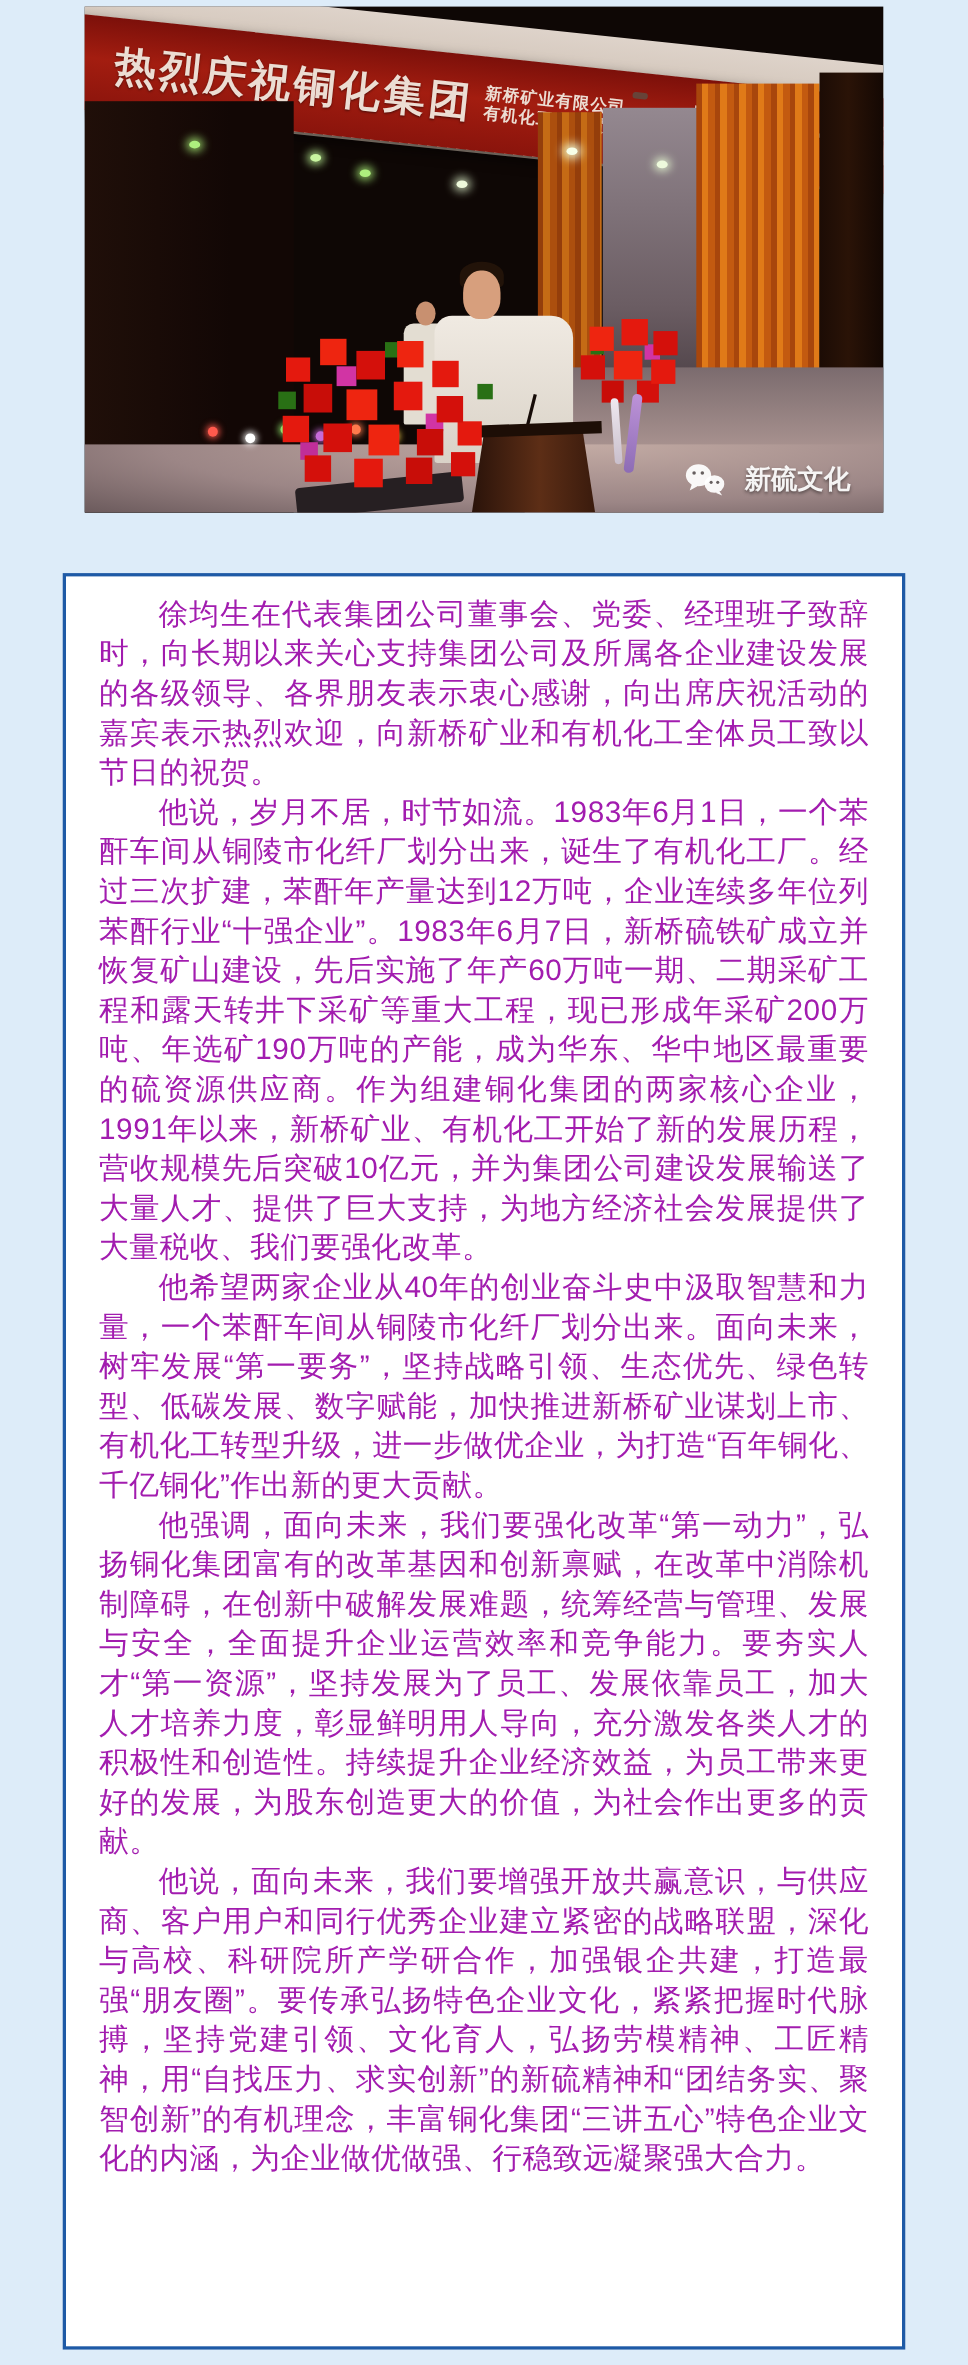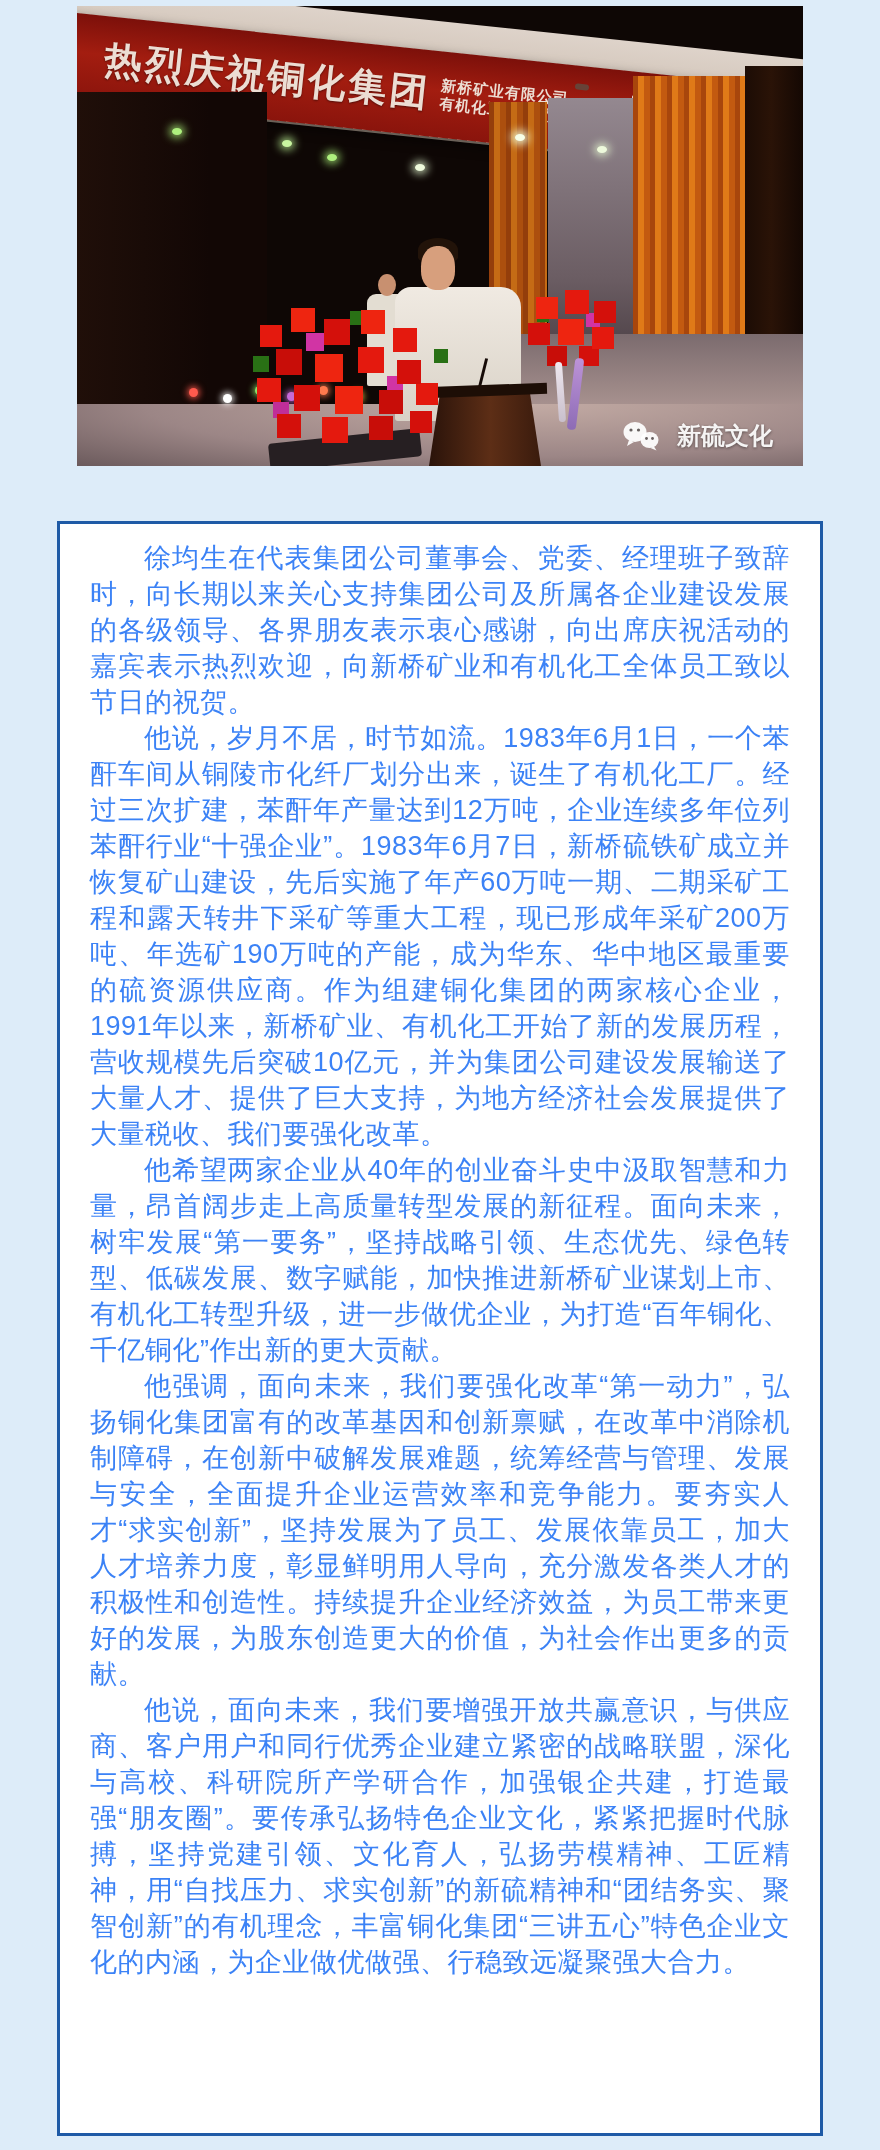--- a/index.html
+++ b/index.html
@@ -74,21 +74,21 @@
     text-shadow:0 1px 3px rgba(0,0,0,.45);}
   .watermark svg{position:static;}
   .watermark span{position:static;white-space:nowrap;}
   
   .card{
     width:766px;box-sizing:border-box;margin:55px auto 0;
     background:#ffffff;border:3px solid #1e5aa6;
     padding:16px 30px 26px;min-height:1615px;
   }
   .card p{
-    margin:0;font-size:27px;line-height:36px;color:#3b82f6;
+    margin:0;font-size:27px;line-height:36px;color:#a21caf;
     text-align:justify;text-indent:2em;letter-spacing:.5px;
   }
 </style>
 </head>
 <body>
 
 <div>
 
   <figure class="photo" style="margin:6px auto 0;">
     <div class="ceiling"></div>
@@ -171,19 +171,19 @@
         <circle cx="23.5" cy="17.5" r="1.4" fill="rgba(40,30,30,0.7)"></circle>
         <circle cx="29.5" cy="17.5" r="1.4" fill="rgba(40,30,30,0.7)"></circle>
       </svg>
       <span>新硫文化</span>
     </div>
   </figure>
 
   <section class="card">
     <p>徐均生在代表集团公司董事会、党委、经理班子致辞时，向长期以来关心支持集团公司及所属各企业建设发展的各级领导、各界朋友表示衷心感谢，向出席庆祝活动的嘉宾表示热烈欢迎，向新桥矿业和有机化工全体员工致以节日的祝贺。</p>
     <p>他说，岁月不居，时节如流。1983年6月1日，一个苯酐车间从铜陵市化纤厂划分出来，诞生了有机化工厂。经过三次扩建，苯酐年产量达到12万吨，企业连续多年位列苯酐行业“十强企业”。1983年6月7日，新桥硫铁矿成立并恢复矿山建设，先后实施了年产60万吨一期、二期采矿工程和露天转井下采矿等重大工程，现已形成年采矿200万吨、年选矿190万吨的产能，成为华东、华中地区最重要的硫资源供应商。作为组建铜化集团的两家核心企业，1991年以来，新桥矿业、有机化工开始了新的发展历程，营收规模先后突破10亿元，并为集团公司建设发展输送了大量人才、提供了巨大支持，为地方经济社会发展提供了大量税收、我们要强化改革。</p>
-    <p>他希望两家企业从40年的创业奋斗史中汲取智慧和力量，昂首阔步走上高质量转型发展的新征程。面向未来，树牢发展“第一要务”，坚持战略引领、生态优先、绿色转型、低碳发展、数字赋能，加快推进新桥矿业谋划上市、有机化工转型升级，进一步做优企业，为打造“百年铜化、千亿铜化”作出新的更大贡献。</p>
-    <p>他强调，面向未来，我们要强化改革“第一动力”，弘扬铜化集团富有的改革基因和创新禀赋，在改革中消除机制障碍，在创新中破解发展难题，统筹经营与管理、发展与安全，全面提升企业运营效率和竞争能力。要夯实人才“求实创新”，坚持发展为了员工、发展依靠员工，加大人才培养力度，彰显鲜明用人导向，充分激发各类人才的积极性和创造性。持续提升企业经济效益，为员工带来更好的发展，为股东创造更大的价值，为社会作出更多的贡献。</p>
+    <p>他希望两家企业从40年的创业奋斗史中汲取智慧和力量，一个苯酐车间从铜陵市化纤厂划分出来。面向未来，树牢发展“第一要务”，坚持战略引领、生态优先、绿色转型、低碳发展、数字赋能，加快推进新桥矿业谋划上市、有机化工转型升级，进一步做优企业，为打造“百年铜化、千亿铜化”作出新的更大贡献。</p>
+    <p>他强调，面向未来，我们要强化改革“第一动力”，弘扬铜化集团富有的改革基因和创新禀赋，在改革中消除机制障碍，在创新中破解发展难题，统筹经营与管理、发展与安全，全面提升企业运营效率和竞争能力。要夯实人才“第一资源”，坚持发展为了员工、发展依靠员工，加大人才培养力度，彰显鲜明用人导向，充分激发各类人才的积极性和创造性。持续提升企业经济效益，为员工带来更好的发展，为股东创造更大的价值，为社会作出更多的贡献。</p>
     <p>他说，面向未来，我们要增强开放共赢意识，与供应商、客户用户和同行优秀企业建立紧密的战略联盟，深化与高校、科研院所产学研合作，加强银企共建，打造最强“朋友圈”。要传承弘扬特色企业文化，紧紧把握时代脉搏，坚持党建引领、文化育人，弘扬劳模精神、工匠精神，用“自找压力、求实创新”的新硫精神和“团结务实、聚智创新”的有机理念，丰富铜化集团“三讲五心”特色企业文化的内涵，为企业做优做强、行稳致远凝聚强大合力。</p>
 
   </section>
 
 </div>
 
 </body></html>

